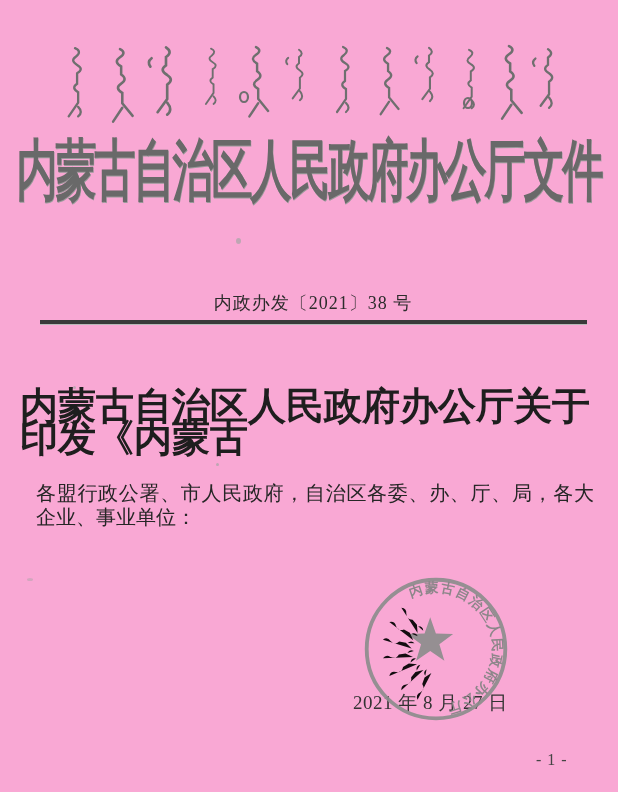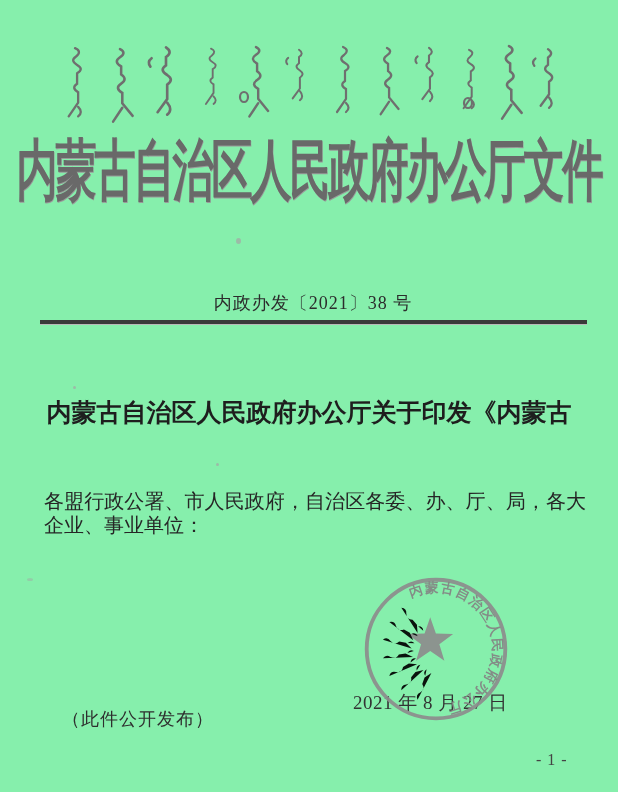--- a/index.html
+++ b/index.html
@@ -1,18 +1,18 @@
 <!DOCTYPE html>
 <html><head>
 <meta charset="utf-8">
 <style>
   html,body{margin:0;padding:0;background:#ffffff;}
   .page{
     position:relative;width:618px;height:792px;overflow:hidden;
-    background:#86efac;
+    background:#f9a8d4;
     font-family:"Liberation Serif","DejaVu Serif",serif;
   }
   
   .mongol-banner{position:absolute;left:0;top:0;}
   .mongol-banner path,.mongol-banner ellipse{stroke:#6f6f6f;stroke-width:2.2;fill:none;stroke-linecap:round;}
   
   .org-title{
     position:absolute;left:0;right:0;top:127px;
     text-align:center;font-size:41px;font-weight:bold;
     color:#696969;letter-spacing:-2px;white-space:nowrap;
@@ -21,28 +21,28 @@
   }
   .doc-number{
     position:absolute;left:8px;right:0;top:291px;text-align:center;
     font-size:18px;color:#2c2c2c;letter-spacing:1px;
   }
   .rule{
     position:absolute;left:40px;top:320px;width:547px;height:3.5px;
     background:#3a3a3a;box-shadow:0 1px 0 #b9b9b9;
   }
   .doc-title{
-    position:absolute;left:20px;right:20px;top:390px;text-align:center;
-    font-size:25px;line-height:32px;font-weight:bold;color:#1e1e1e;margin-top:7px;
+    position:absolute;left:20px;right:20px;top:390px;
+    font-size:38px;line-height:32px;font-weight:bold;color:#1e1e1e;
   }
   .body-text{
     position:absolute;left:36px;top:481px;width:558px;
     font-size:20px;line-height:24px;color:#262626;text-align:justify;
   }
-  .body-text p{margin:8px;}
+  .body-text p{margin:0;}
   .body-text p.indent{text-indent:2em;}
   .issue-date{
     position:absolute;left:353px;top:690px;font-size:19px;color:#333333;
     letter-spacing:0.5px;z-index:1;white-space:nowrap;
   }
   .seal{position:absolute;left:359px;top:572px;z-index:2;opacity:0.92;}
   .seal .ring{stroke:#8d8d8d;stroke-width:4;fill:none;}
   .seal .star{fill:#8d8d8d;}
   .seal .seal-cn{fill:#848484;font-size:14px;font-weight:bold;letter-spacing:1.5px;
     font-family:"Liberation Serif","DejaVu Serif",serif;}
@@ -135,16 +135,15 @@
         </g>
       <g transform="rotate(300 80 80)">
           <use href="#sqm"></use>
         </g>
       <g transform="rotate(320 80 80)">
           <use href="#sqm"></use>
         </g>
     </g>
   </svg>
 
-  <div class="footer-note">（此件公开发布）</div>
   <div class="page-number">- 1 -</div>
 
 </div>
 
 </body></html>

